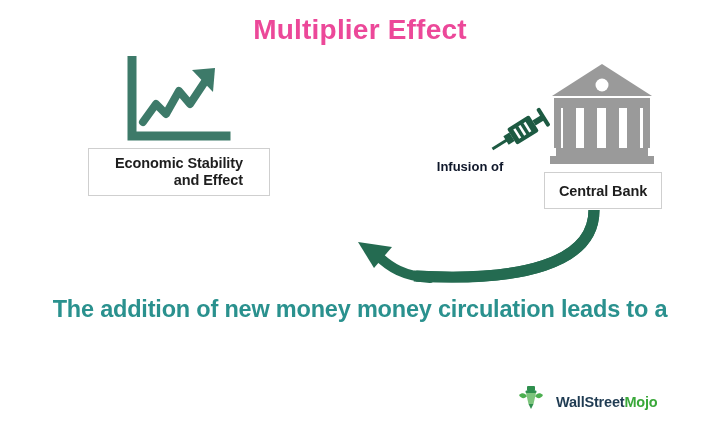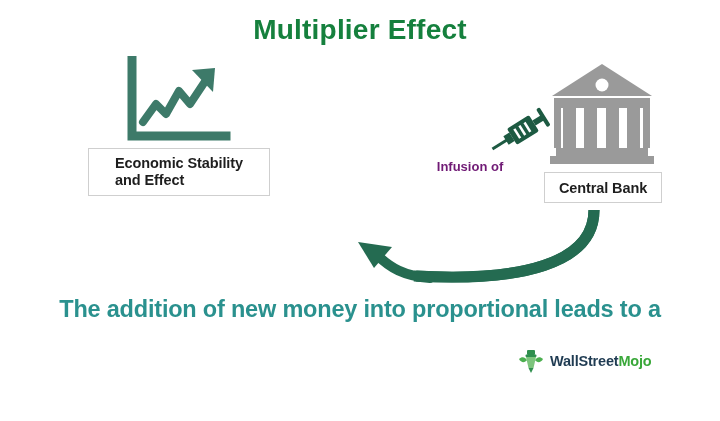--- a/index.html
+++ b/index.html
@@ -20,21 +20,21 @@
 
   
   #title {
     position: absolute;
     left: 0;
     top: 14px;
     width: 720px;
     text-align: center;
     font-size: 28px;
     font-weight: bold;
-    color: #15803d;
+    color: #ec4899;
     letter-spacing: 0.2px;
   }
 
   
   #growth-icon {
     position: absolute;
     left: 122px;
     top: 56px;
     width: 112px;
     height: 88px;
@@ -52,40 +52,40 @@
     box-sizing: border-box;
     display: flex;
     align-items: center;
     justify-content: center;
   }
   #economic-box .label-text {
     font-size: 14.5px;
     font-weight: bold;
     color: #1e1e1e;
     line-height: 1.18;
-    text-align: left;
+    text-align: right;
     letter-spacing: -0.1px;
   }
 
   
   #bank-icon {
     position: absolute;
     left: 546px;
     top: 60px;
     width: 112px;
     height: 108px;
   }
 
   
   #bank-box {
     position: absolute;
     left: 544px;
     top: 172px;
     width: 118px;
-    height: 31px;
+    height: 37px;
     background: #ffffff;
     border: 1px solid #cfcfcf;
     box-sizing: border-box;
     display: flex;
     align-items: center;
     justify-content: center;
   }
   #bank-box .label-text {
     font-size: 14.5px;
     font-weight: bold;
@@ -104,21 +104,21 @@
 
   
   #infusion-label {
     position: absolute;
     left: 405px;
     top: 158px;
     width: 130px;
     text-align: center;
     font-size: 13px;
     font-weight: bold;
-    color: #701a75;
+    color: #0f172a;
     line-height: 1.35;
   }
 
   
   #curve-arrow {
     position: absolute;
     left: 190px;
     top: 198px;
     width: 430px;
     height: 96px;
@@ -135,25 +135,25 @@
     font-weight: bold;
     color: #2a918e;
     line-height: 1.32;
     letter-spacing: -0.2px;
   }
 
   
   #logo {
     position: absolute;
     left: 518px;
-    top: 348px;
+    top: 384px;
     height: 26px;
     display: flex;
-    align-items: center;
-    gap: 6px;
+    align-items: flex-end;
+    gap: 12px;
   }
   #logo-mark {
     width: 26px;
     height: 26px;
     flex: 0 0 auto;
   }
   #logo-text {
     font-size: 14.5px;
     font-weight: bold;
     letter-spacing: -0.2px;
@@ -244,21 +244,21 @@
       <path d="M404 12 C404 66, 330 84, 224 78 L224 78" fill="none" stroke="#246b51" stroke-width="11" stroke-linecap="butt"></path>
       <path d="M404 12 C404 66, 330 84, 226 78" fill="none" stroke="#246b51" stroke-width="11" stroke-linecap="butt"></path>
 
       <path d="M240 80 C214 78, 200 70, 186 56" fill="none" stroke="#246b51" stroke-width="10" stroke-linecap="round"></path>
 
       <path d="M168 44 L202 49 L184 70 Z" fill="#246b51"></path>
     </svg>
   </div>
 
   <div id="caption">
-    <span>The addition of new money into proportional leads to a</span><br>
+    <span>The addition of new money money circulation leads to a</span><br>
   </div>
 
   <div id="logo">
     <span id="logo-mark">
       <svg viewBox="0 0 26 26" width="26" height="26" aria-hidden="true">
 
         <path d="M1 11 C4 8, 7 9, 9 12 C7 15, 3 15, 1 11 Z" fill="#4caf50"></path>
         <path d="M25 11 C22 8, 19 9, 17 12 C19 15, 23 15, 25 11 Z" fill="#4caf50"></path>
 
         <rect x="9" y="2" width="8" height="5" rx="1" fill="#2f8f4e"></rect>

